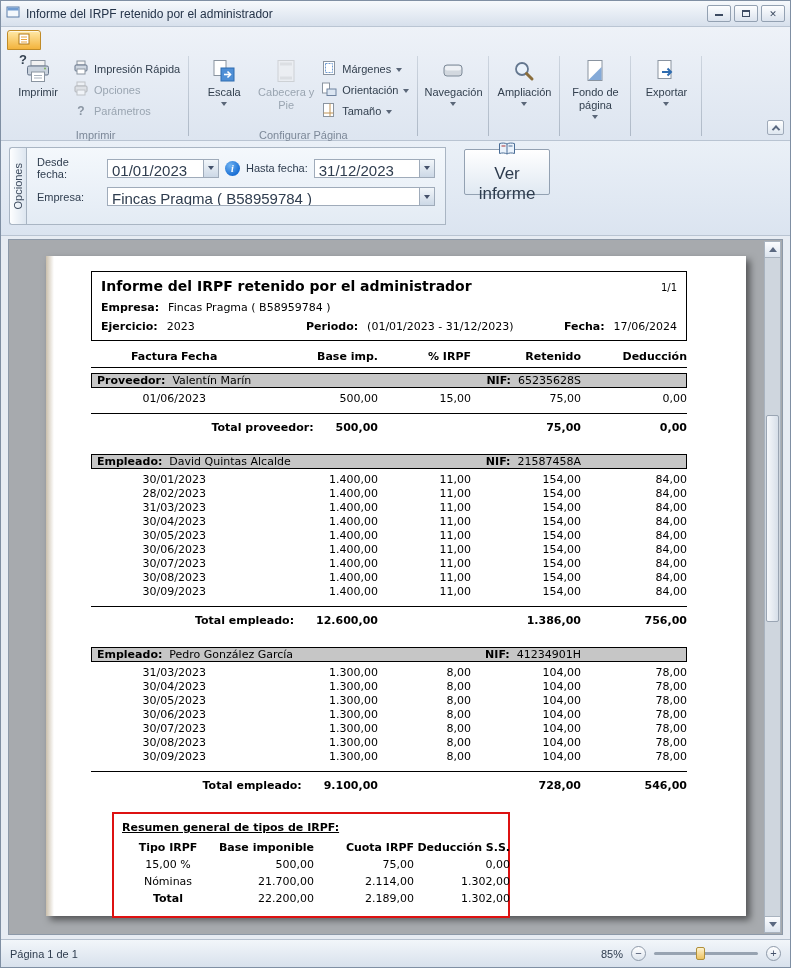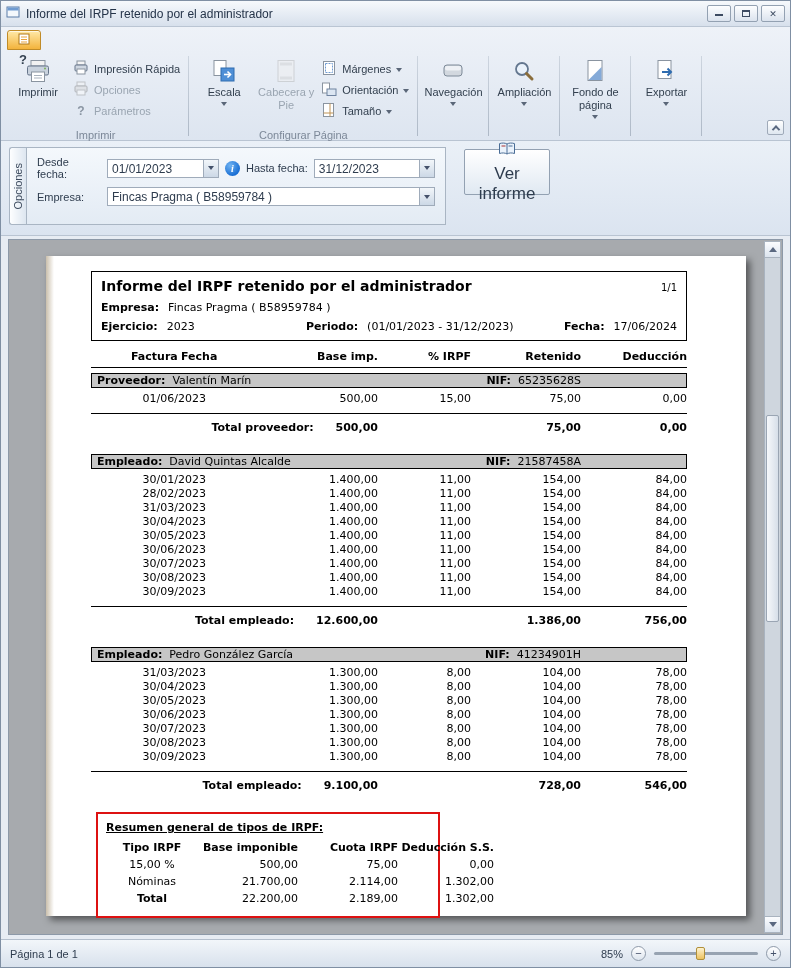--- a/index.html
+++ b/index.html
@@ -37,21 +37,21 @@
 
   
   .options{height:95px;flex:0 0 95px;background:linear-gradient(#eaf0f7,#dbe4f0);border-bottom:1px solid #b9c4d2;padding:6px 8px;display:flex;align-items:flex-start;}
   .opt-tab{width:17px;height:78px;background:linear-gradient(90deg,#fdfeff,#dde6f0);border:1px solid #a9b5c3;border-right:none;border-radius:3px 0 0 3px;display:flex;align-items:center;justify-content:center;}
   .opt-tab span{writing-mode:vertical-rl;transform:rotate(180deg);font-size:11px;color:#3c4a5d;}
   .opt-box{width:420px;height:78px;border:1px solid #a9b5c3;background:linear-gradient(#f4f8fc,#e3ebf4);padding:8px 10px;display:flex;flex-direction:column;gap:7px;}
   .opt-row{display:flex;align-items:center;gap:6px;font-size:11px;color:#2e3c4e;}
   .flabel{flex:0 0 auto;}
   .lw{width:64px;}
   .combo{height:19px;border:1px solid #9fabba;background:#fff;display:flex;align-items:stretch;}
-  .combo .cv{flex:1;padding:2px 4px 0;font-size:12px;white-space:nowrap;overflow:hidden;}
+  .combo .cv{flex:1;padding:2px 4px 0;font-size:15px;white-space:nowrap;overflow:hidden;}
   .combo .cbtn{width:15px;background:linear-gradient(#f2f6fa,#ccd8e6);border-left:1px solid #9fabba;display:flex;align-items:center;justify-content:center;}
   .tri-down{width:0;height:0;border-left:3px solid transparent;border-right:3px solid transparent;border-top:4px solid #44516a;}
   .w-date{width:112px;}
   .grow{flex:1;}
   .info{width:15px;height:15px;flex:0 0 15px;border-radius:50%;background:radial-gradient(circle at 35% 30%,#6fb3f2,#1a6fd4 70%);color:#fff;font-size:10px;font-weight:bold;font-style:italic;font-family:"Liberation Serif",serif;display:flex;align-items:center;justify-content:center;}
   .verinforme{margin-left:18px;margin-top:2px;width:86px;height:46px;border:1px solid #93a1b2;border-radius:2px;background:linear-gradient(#ffffff,#e0e9f2);display:flex;flex-direction:column;align-items:center;justify-content:center;gap:3px;font-family:inherit;font-size:17px;color:#2e3c4e;cursor:default;}
 
   
   .preview-wrap{flex:1;margin:3px 7px 4px;border:1px solid #8d99a8;background:#a7aaae;position:relative;overflow:hidden;}
   .page{position:absolute;left:37px;top:16px;width:700px;height:660px;background:#fff;box-shadow:4px 4px 7px rgba(0,0,0,.5);}
@@ -78,21 +78,21 @@
   .rpt-cols{display:grid;grid-template-columns:50px 65px 172px 93px 110px 106px;font-weight:bold;padding-bottom:4px;border-bottom:1px solid #000;margin-bottom:5px;}
   .rpt-cols span{text-align:right;margin-left:40px;}
   .rpt-cols span:first-child{text-align:left;}
   .band{display:flex;align-items:center;height:15px;background:#c6c6c6;border:1px solid #000;padding:0 5px;margin-bottom:4px;font-size:11px;}
   .band-nif{margin-left:auto;margin-right:100px;}
   .rrow{display:grid;grid-template-columns:50px 65px 172px 93px 110px 106px;line-height:14px;}
   .rrow span{text-align:right;}
   .trow{display:grid;grid-template-columns:287px 93px 110px 106px;border-top:1px solid #000;margin-top:7px;padding-top:7px;font-weight:bold;margin-bottom:19px;line-height:14px;}
   .trow span{text-align:right;}
   .trow .tl{display:flex;justify-content:flex-end;gap:22px;text-align:right;}
-  .rpt-summary{border:2px solid #dd1111;width:344px;margin-left:5px;margin-top:2px;padding:7px 0 10px 8px;}
+  .rpt-summary{border:2px solid #dd1111;width:398px;margin-left:21px;margin-top:2px;padding:7px 0 10px 8px;}
   .sum-title{font-weight:bold;text-decoration:underline;margin-bottom:7px;}
   .sum-grid{display:grid;grid-template-columns:92px 100px 100px 96px;row-gap:3px;line-height:14px;}
   .sum-grid .ctr{text-align:center;}
   .sum-grid .num{text-align:right;}
   .sum-grid .hd{font-weight:bold;}
   .sum-grid .bd{font-weight:bold;}
 
   
   .statusbar{height:28px;flex:0 0 28px;display:flex;align-items:center;padding:0 9px;background:linear-gradient(#f2f6fa,#d8e1ec);border-top:1px solid #b4bfcd;font-size:11px;color:#2e3c4e;}
   .sb-right{margin-left:auto;display:flex;align-items:center;gap:8px;}

